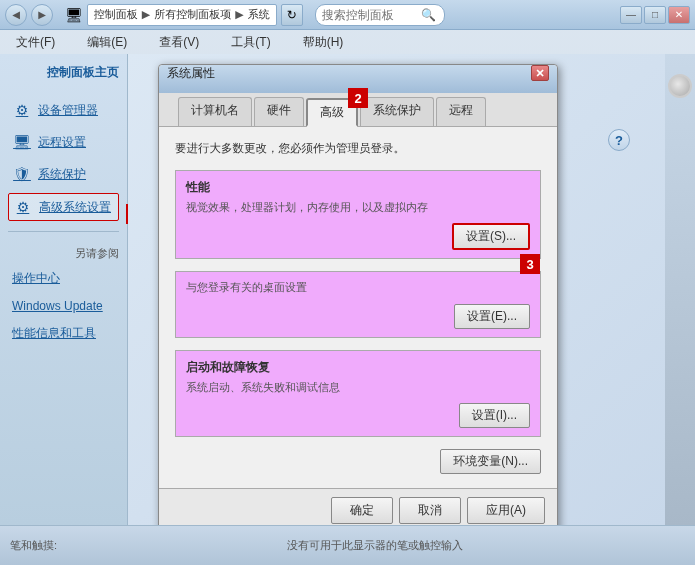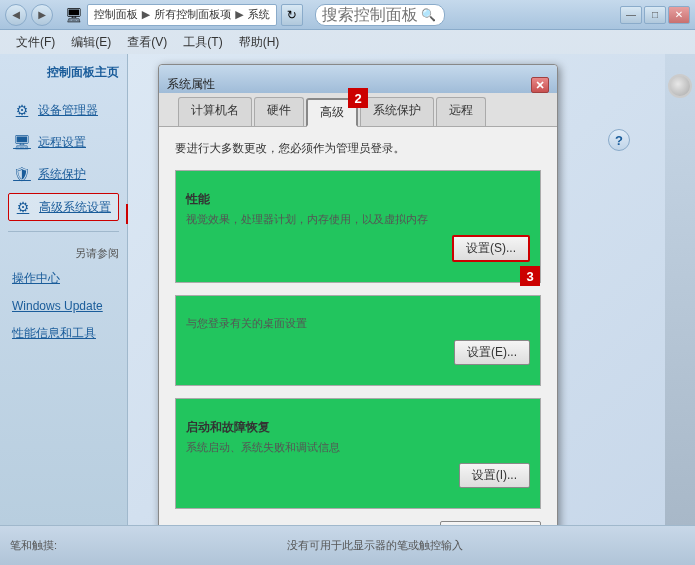--- a/index.html
+++ b/index.html
@@ -88,21 +88,21 @@
       border: 1px solid #8aabca;
       background: white;
       border-radius: 10px;
       padding: 2px 6px;
       height: 22px;
       width: 130px;
     }
     .search-box input {
       border: none;
       outline: none;
-      font-size: 16px;
+      font-size: 12px;
       width: 100px;
       background: transparent;
       color: #999;
     }
     .title-controls {
       display: flex;
       gap: 2px;
     }
     .ctrl-btn {
       width: 22px;
@@ -122,21 +122,21 @@
       color: white;
     }
 
     
     .menu-bar {
       height: 24px;
       background: transparent;
       display: flex;
       align-items: center;
       padding: 0 8px;
-      gap: 0;
+      gap: 16px;
     }
     .menu-item {
       padding: 3px 8px;
       cursor: pointer;
       color: #333;
       font-size: 12px;
     }
 
     
     .content-area {
@@ -240,21 +240,21 @@
       width: 400px;
       background: #f0f0f0;
       border: 1px solid #888;
       border-radius: 4px 4px 2px 2px;
       box-shadow: 2px 2px 8px rgba(0,0,0,0.4);
     }
     .dialog-title-bar {
       height: 28px;
       background: linear-gradient(to bottom, #c5d9ec, #a0bcd8);
       display: flex;
-      align-items: flex-end;
+      align-items: flex-start;
       justify-content: space-between;
       padding: 0 8px;
       border-radius: 4px 4px 0 0;
     }
     .dialog-title-text {
       font-size: 12px;
       color: #222;
       font-weight: normal;
     }
     .dialog-close {
@@ -307,23 +307,23 @@
       background: #f0f0f0;
     }
     .dialog-note {
       font-size: 11.5px;
       color: #333;
       margin-bottom: 14px;
     }
 
     .section-box {
       border: 1px solid #aaa;
-      background: #22c55e;
+      background: #f0abfc;
       margin-bottom: 12px;
-      padding: 20px 10px;
+      padding: 8px 10px;
     }
     .section-title {
       font-size: 12px;
       font-weight: bold;
       color: #333;
       margin-bottom: 4px;
     }
     .section-desc {
       font-size: 11px;
       color: #555;

